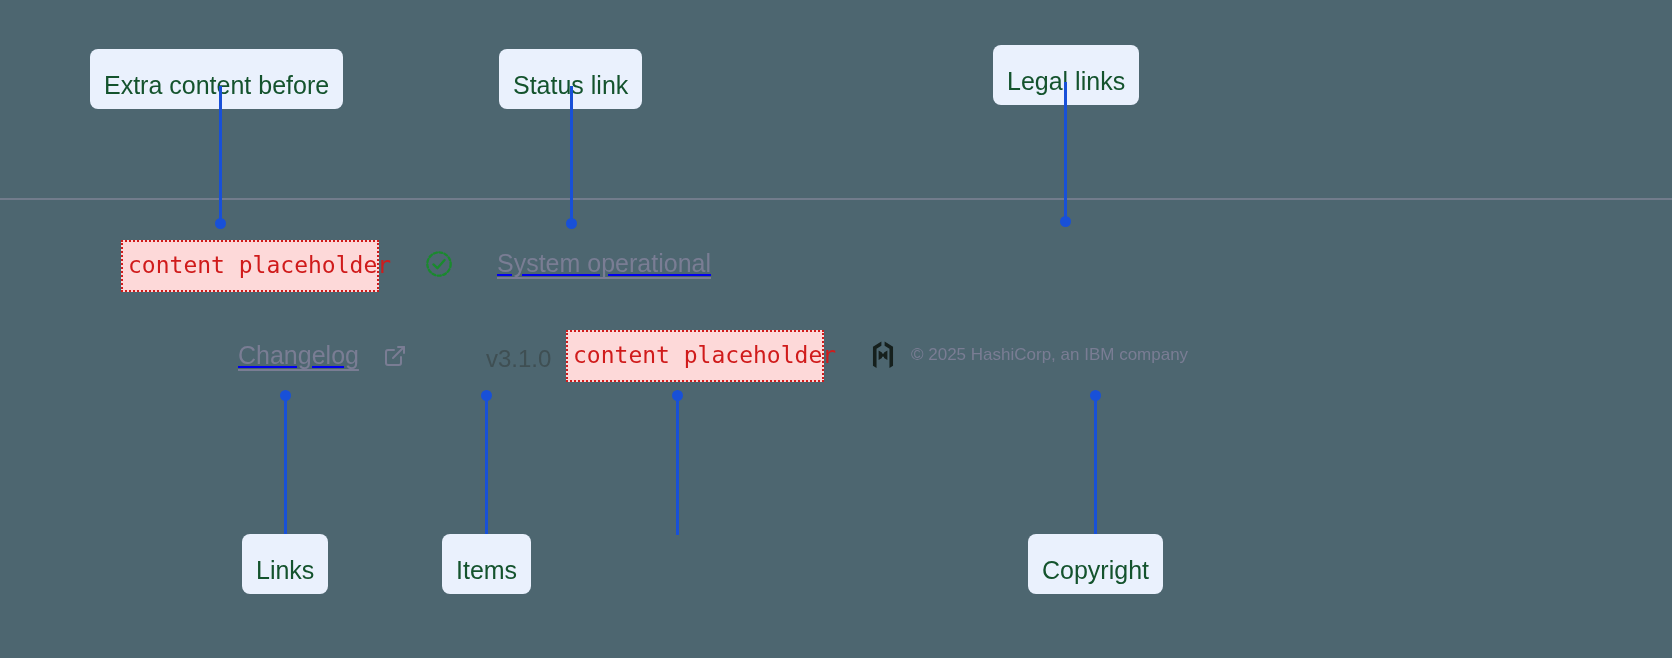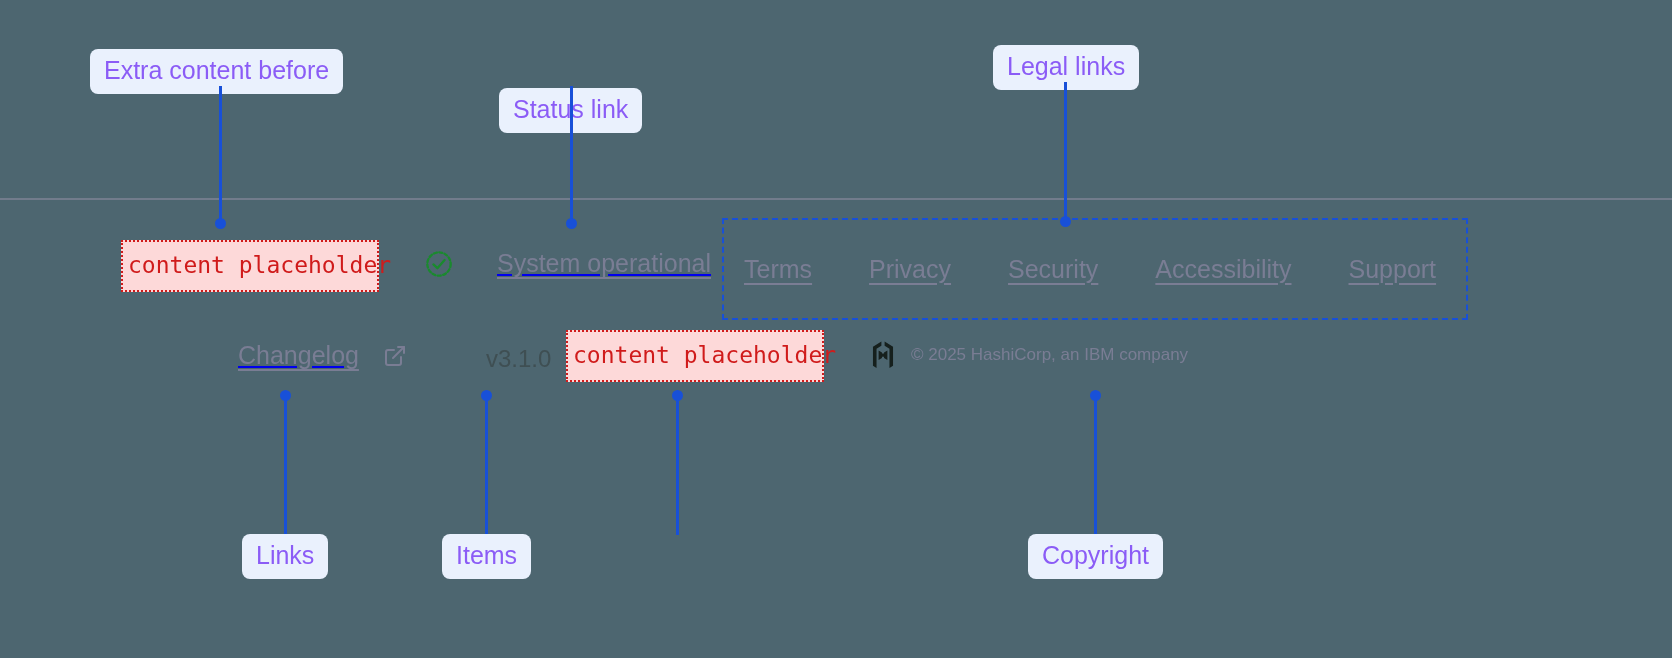--- a/index.html
+++ b/index.html
@@ -9,24 +9,24 @@
     overflow: hidden;
     font-family: "Liberation Sans", sans-serif;
   }
   body { background: #4d6670; position: relative; }
 
   
   .anno-layer { position: absolute; inset: 0; z-index: 30; pointer-events: none; }
   .anno-label {
     position: absolute;
     background: #eaf1fd;
-    color: #8b5cf6;
+    color: #14532d;
     font-size: 25px;
     line-height: 1;
-    padding: 9px 14px 11px 14px;
+    padding: 24px 14px 11px 14px;
     border-radius: 8px;
     white-space: nowrap;
     font-family: "Liberation Sans", sans-serif;
   }
   .anno-line {
     position: absolute;
     width: 2.5px;
     background: #1850d8;
   }
   .anno-dot {
@@ -166,29 +166,20 @@
     <a class="status-link" style="left:425px; top:9px;" href="#">
       <span class="status-icon-wrap">
         <svg class="status-icon" viewBox="0 0 24 24" fill="none" stroke="#1a8a2e" stroke-width="2" stroke-linecap="round" stroke-linejoin="round">
           <circle cx="12" cy="12" r="10" stroke-dasharray="2.6 2.1"></circle>
           <polyline points="7.2,12.4 10.6,15.6 16.8,8.6"></polyline>
         </svg>
       </span>
       <span class="status-text">System operational</span>
     </a>
 
-    <div class="legal-box" style="left:722px; top:-22px; width:746px; height:102px;">
-      <nav class="legal-links">
-        <a class="legal-link" href="#">Terms</a>
-        <a class="legal-link" href="#">Privacy</a>
-        <a class="legal-link" href="#">Security</a>
-        <a class="legal-link" href="#">Accessibility</a>
-        <a class="legal-link" href="#">Support</a>
-      </nav>
-    </div>
   </div>
 
   <div class="row-secondary">
 
     <a class="changelog" style="left:238px; top:6px;" href="#">
       <span class="changelog-text">Changelog</span>
       <span>
         <svg class="external-icon" viewBox="0 0 24 24" fill="none" stroke="#7a7d94" stroke-width="2" stroke-linecap="round" stroke-linejoin="round">
           <path d="M18 13v6a2 2 0 0 1-2 2H5a2 2 0 0 1-2-2V8a2 2 0 0 1 2-2h6"></path>
           <polyline points="15 3 21 3 21 9"></polyline>
@@ -213,21 +204,21 @@
     </div>
   </div>
 </div>
 
 <div class="anno-layer">
 
   <div class="anno-label" style="left:90px; top:49px;">Extra content before</div>
   <div class="anno-line" style="left:219px; top:86px; height:137px;"></div>
   <div class="anno-dot" style="left:215px; top:218px;"></div>
 
-  <div class="anno-label" style="left:499px; top:49px;margin-top:39px;">Status link</div>
+  <div class="anno-label" style="left:499px; top:49px;">Status link</div>
   <div class="anno-line" style="left:570px; top:86px; height:137px;"></div>
   <div class="anno-dot" style="left:566px; top:218px;"></div>
 
   <div class="anno-label" style="left:993px; top:45px;">Legal links</div>
   <div class="anno-line" style="left:1064px; top:82px; height:141px;"></div>
   <div class="anno-dot" style="left:1060px; top:216px;"></div>
 
   <div class="anno-dot" style="left:280px; top:390px;"></div>
   <div class="anno-line" style="left:284px; top:398px; height:137px;"></div>
   <div class="anno-label" style="left:242px; top:534px;">Links</div>

